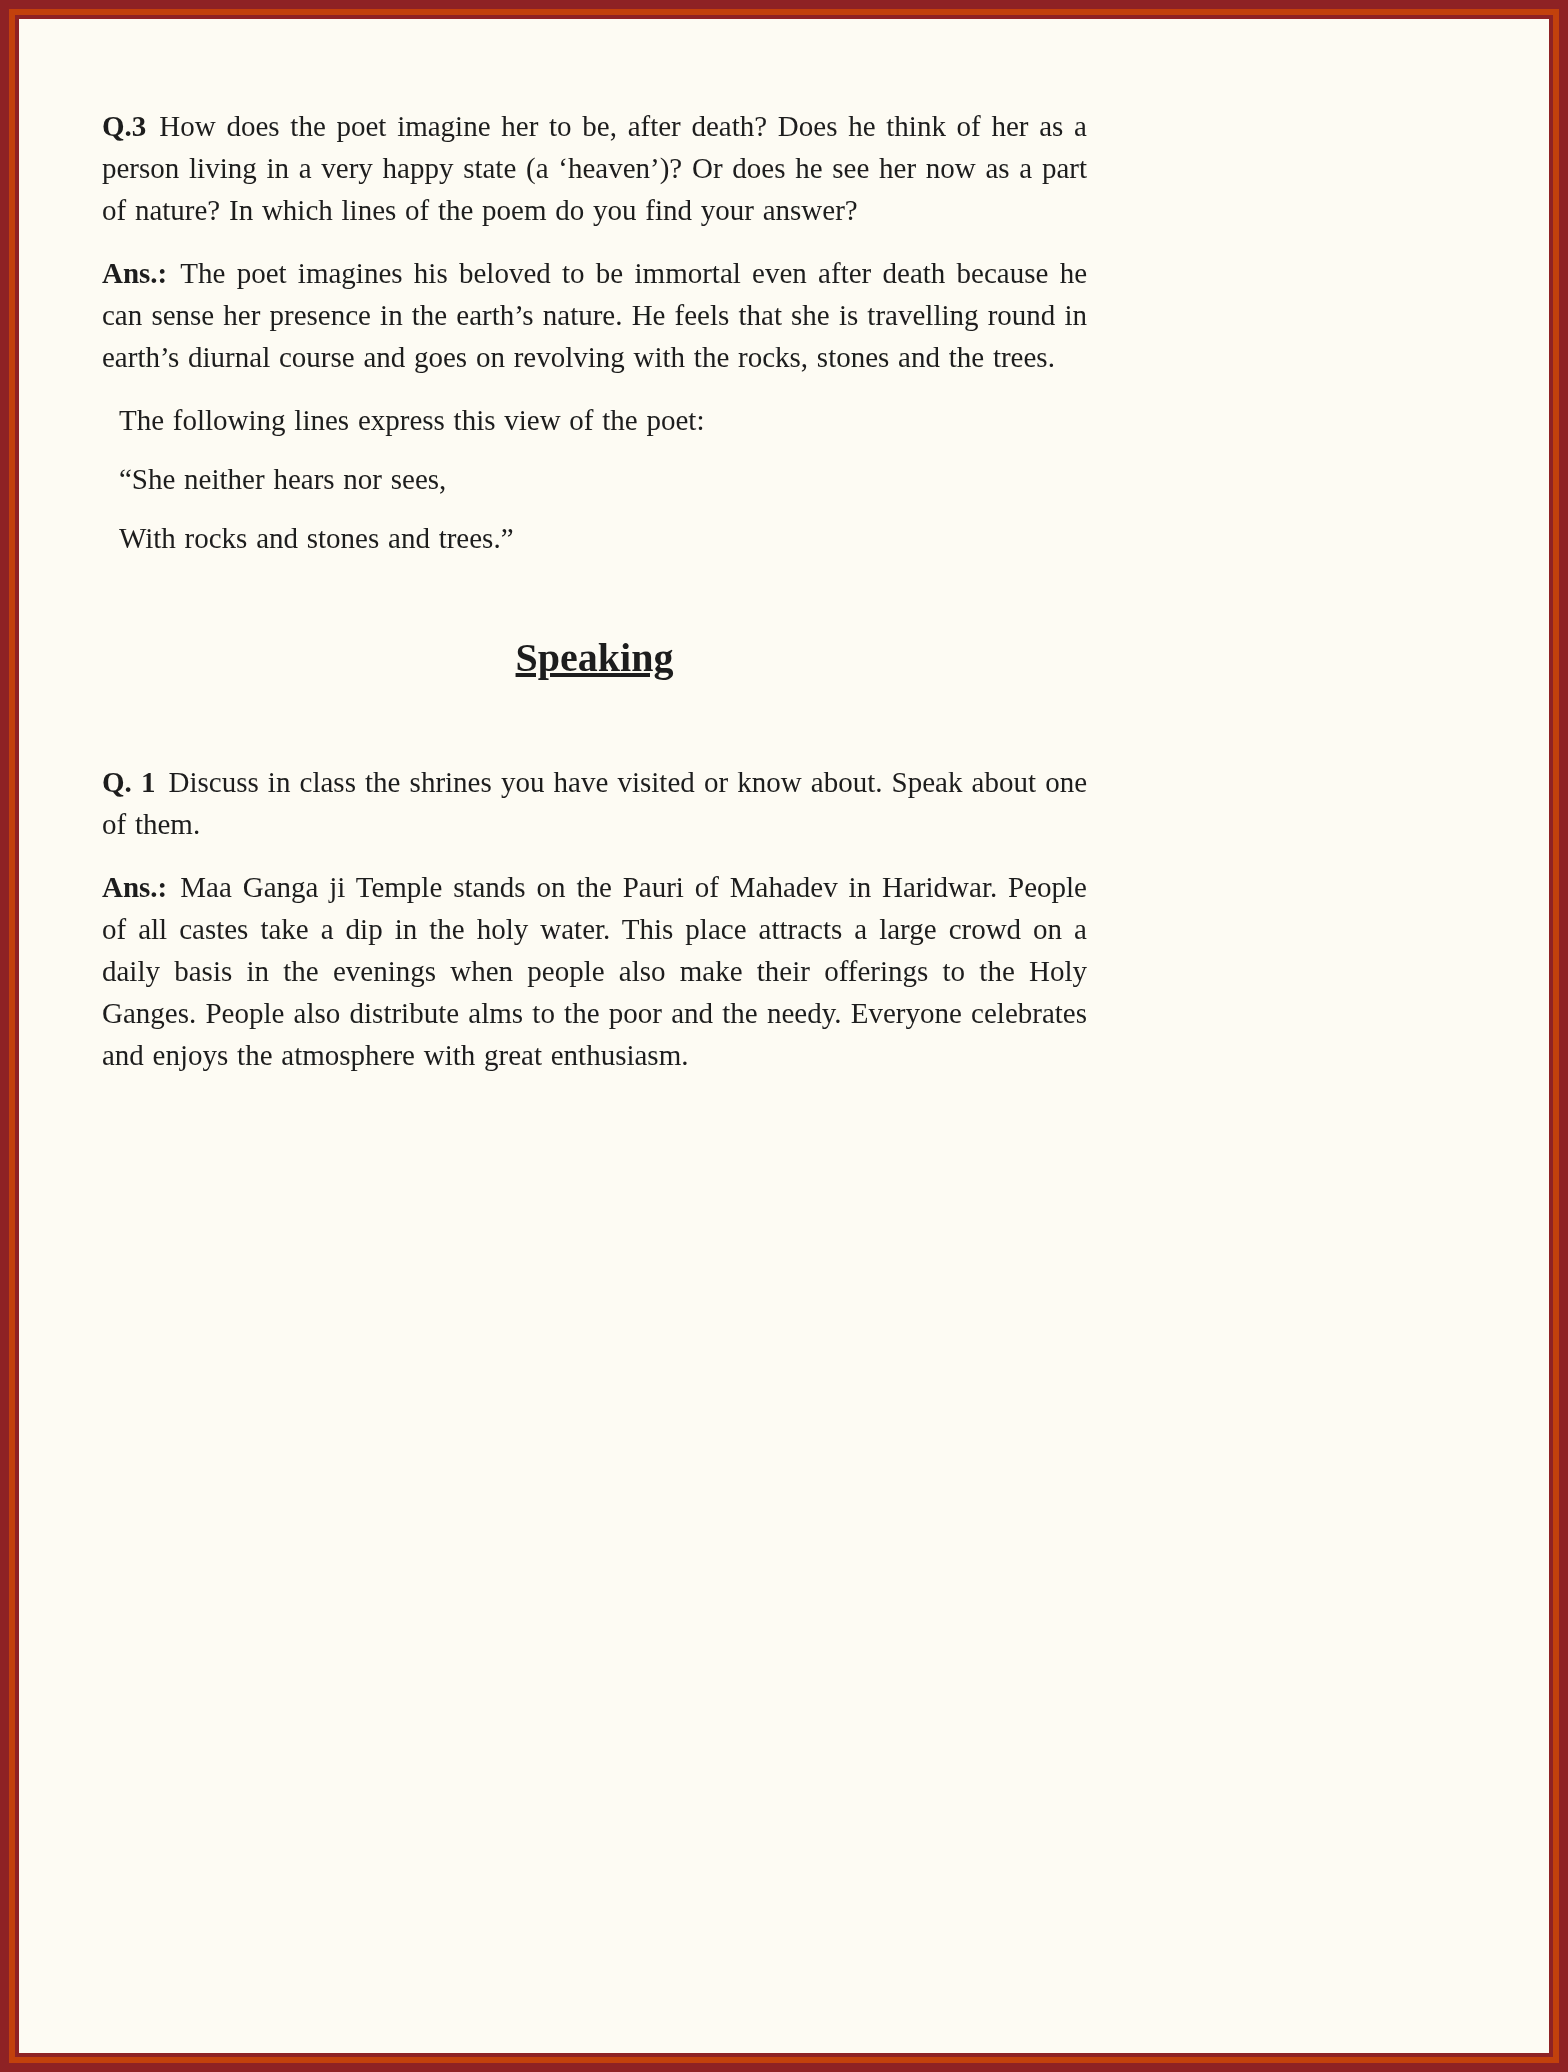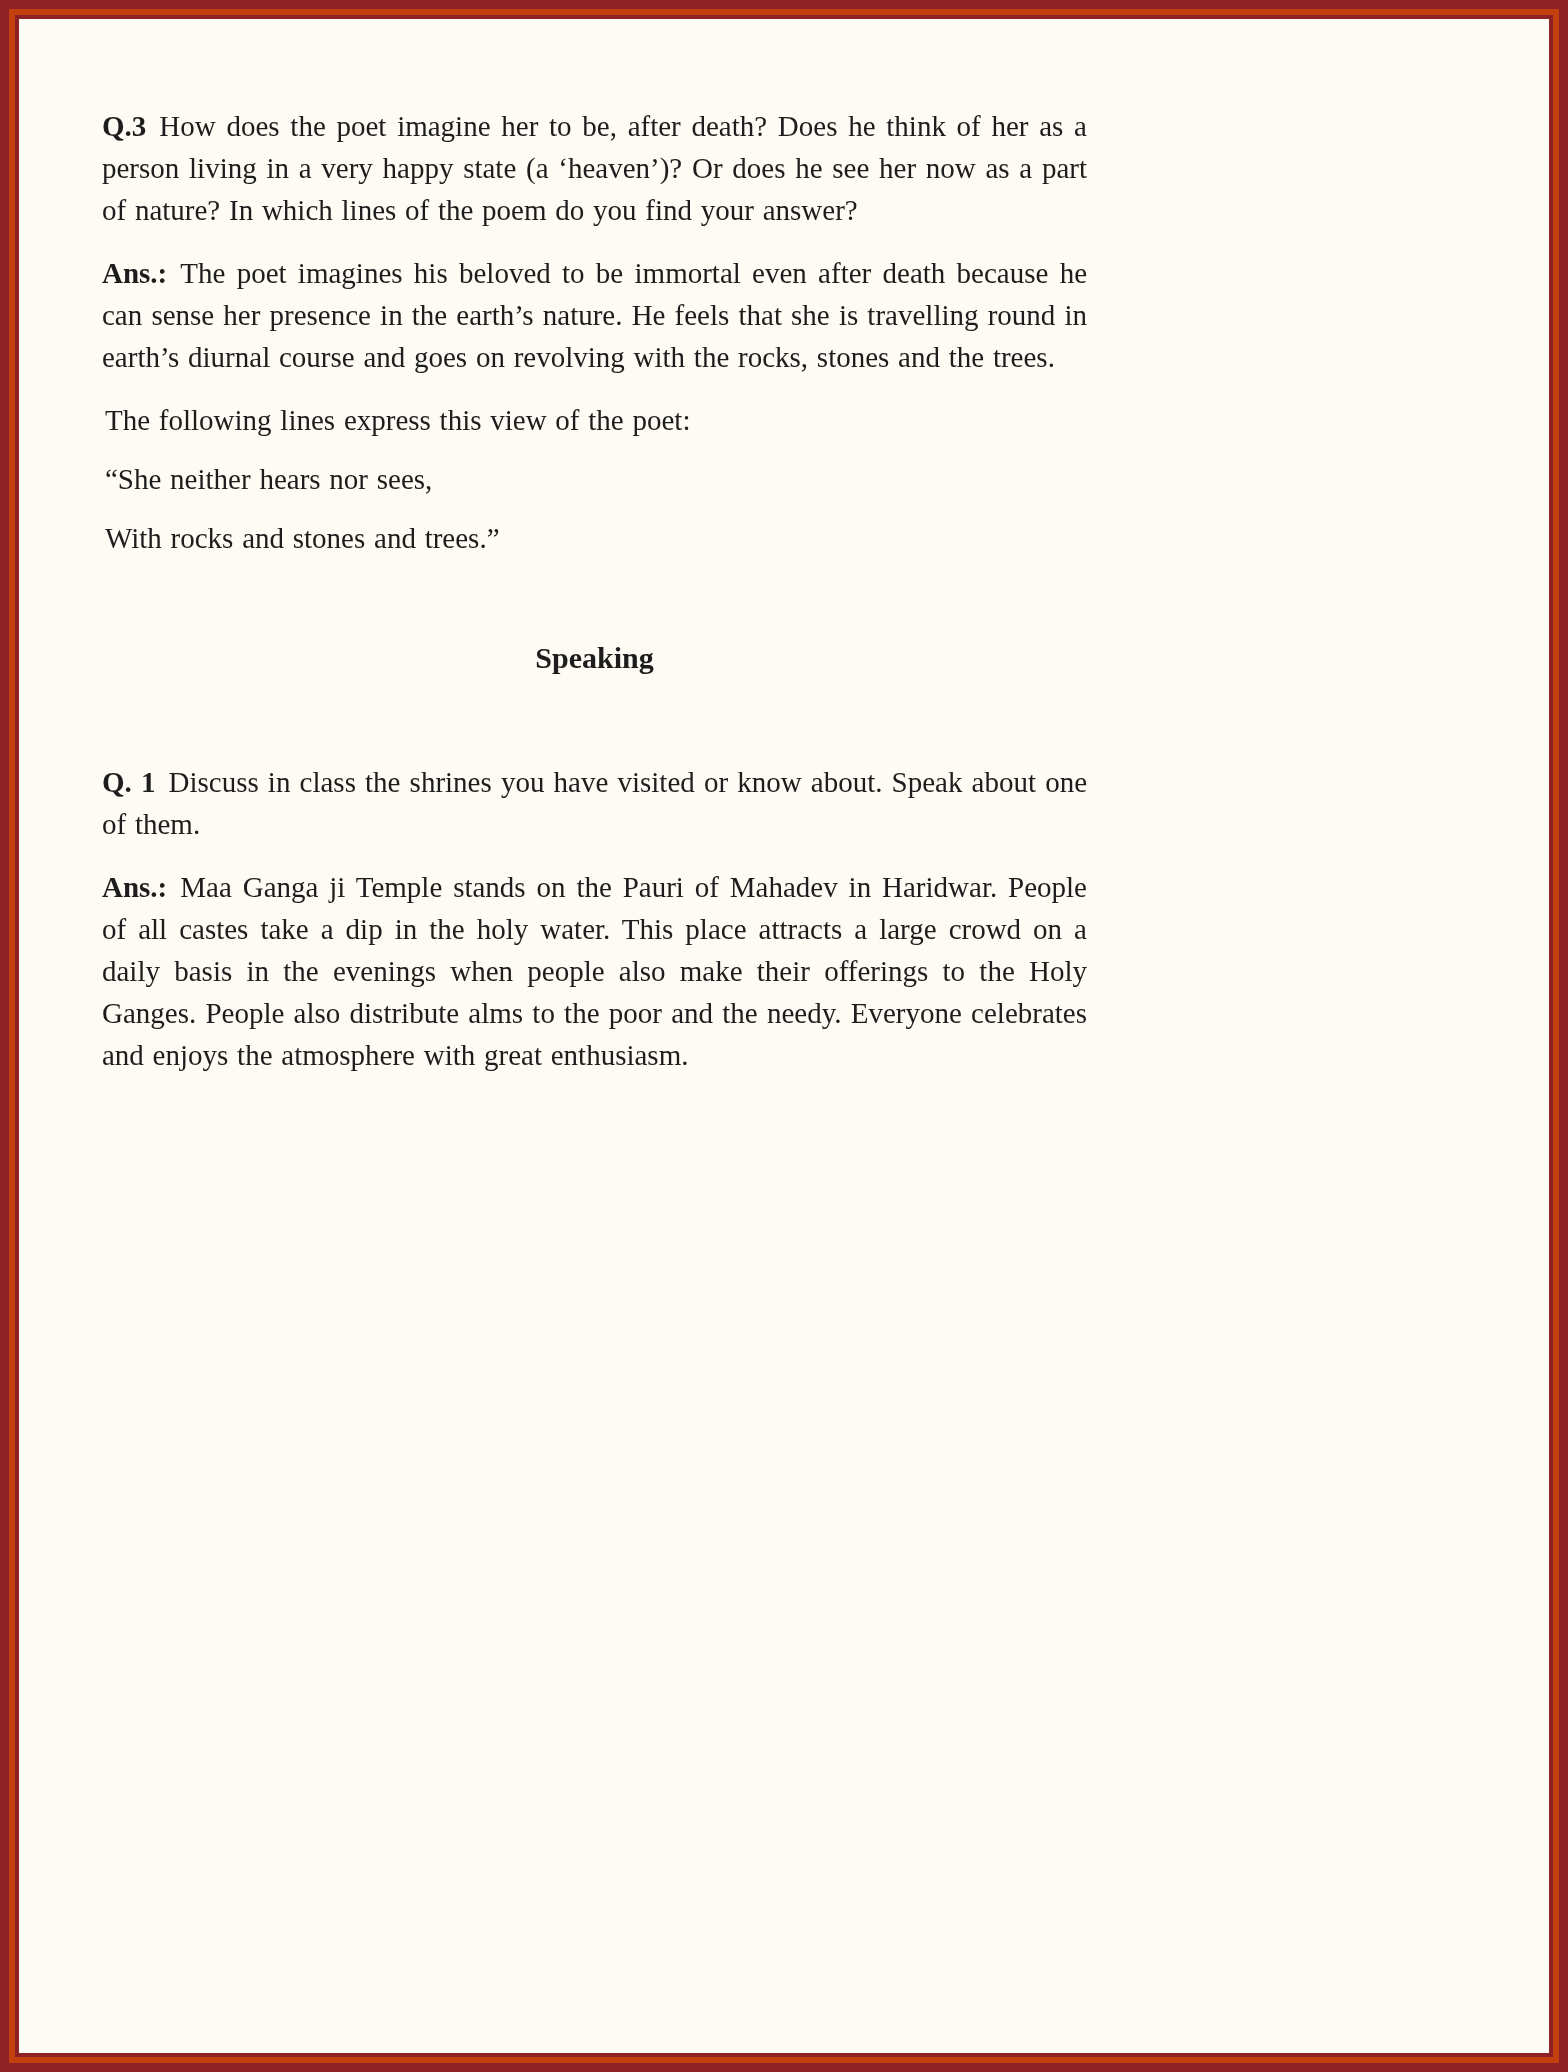--- a/index.html
+++ b/index.html
@@ -32,32 +32,33 @@
     color: #1d1d1d;
     word-spacing: 1.5px;
   }
   p.para {
     margin: 0 0 21px 0;
   }
   p.justify {
     text-align: justify;
   }
   p.single {
-    margin: 0 0 17px 3px;
+    margin: 0 0 17px 17px;
     text-align: left;
   }
   .lead {
     font-weight: bold;
     margin-right: 0.45em;
   }
   h2.section-heading {
     margin: 78px 0 82px 0;
     text-align: center;
-    font-size: 30px;
+    font-size: 40px;
     font-weight: bold;
+    text-decoration: underline;
     color: #1d1d1d;
   }
 </style>
 </head>
 <body>
 
 <div class="page">
   <div class="inner">
     <div class="content">
 

